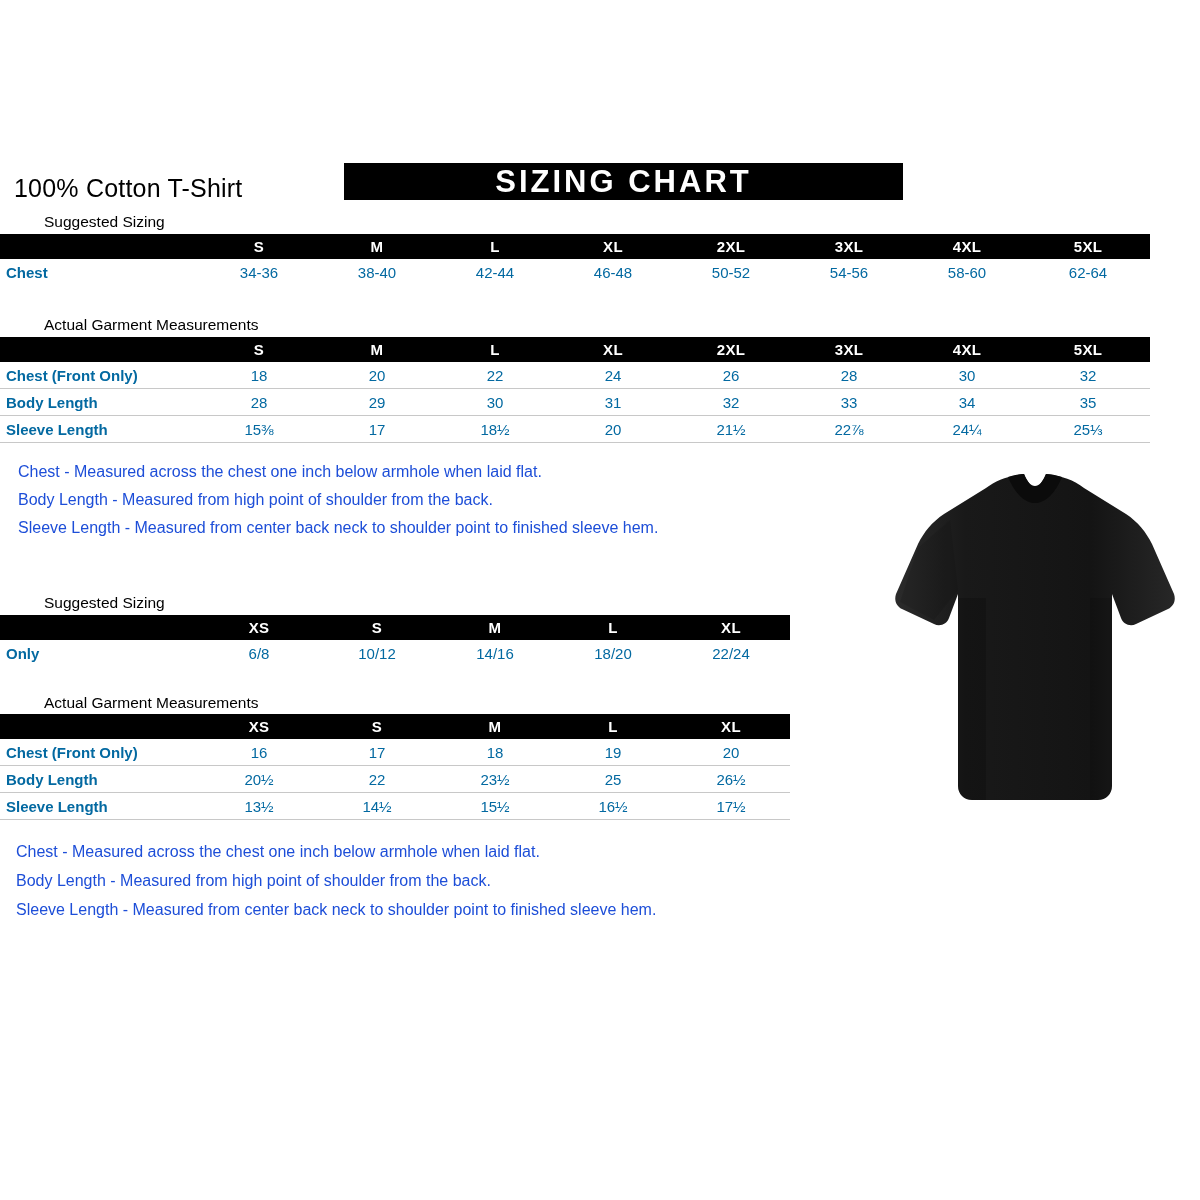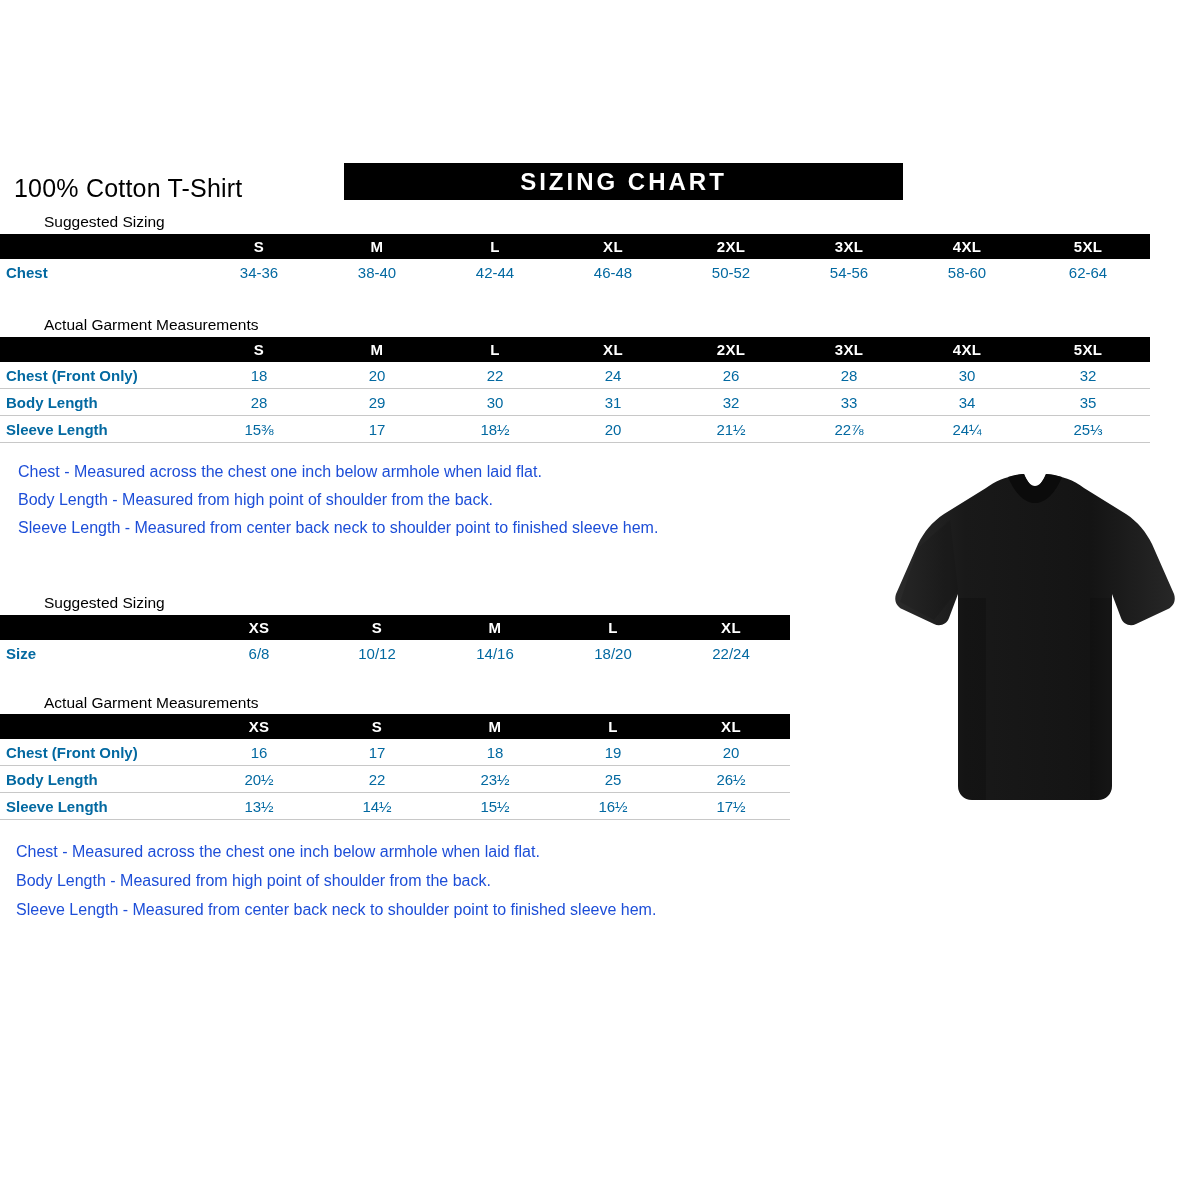--- a/index.html
+++ b/index.html
@@ -41,21 +41,21 @@
     background: #000000;
   }
   .sizing-banner-text {
     position: absolute;
     left: 0; top: 0;
     width: 100%;
     height: 37px;
     line-height: 37px;
     text-align: center;
     color: #ffffff;
-    font-size: 24px;
+    font-size: 31px;
     font-weight: bold;
     letter-spacing: 3px;
   }
 
   .sub-label {
     position: absolute;
     font-size: 15.5px;
     color: #000000;
     padding-left: 44px;
   }
@@ -262,21 +262,21 @@
     <tbody>
         <tr class="hdr-row">
       <td class="rowlabel"></td>
       <td>XS</td>
       <td>S</td>
       <td>M</td>
       <td>L</td>
       <td>XL</td>
     </tr>
     <tr class="data-row">
-      <td class="rowlabel">Size</td>
+      <td class="rowlabel">Only</td>
       <td>6/8</td>
       <td>10/12</td>
       <td>14/16</td>
       <td>18/20</td>
       <td>22/24</td>
     </tr>
   </tbody>
     </table>
 
   <div class="sub-label" style="left:0px; top:694px;">Actual Garment Measurements</div>

